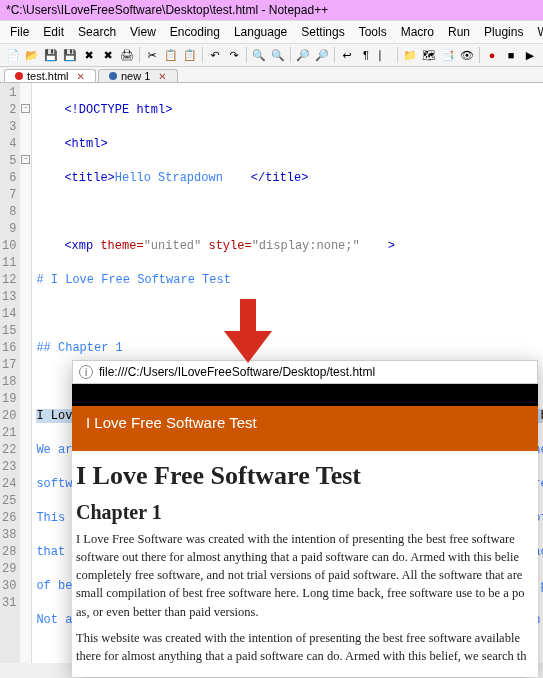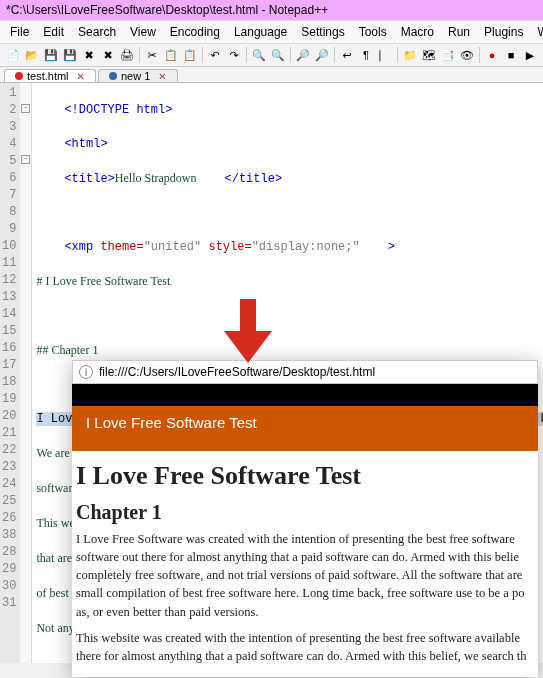--- a/index.html
+++ b/index.html
@@ -116,21 +116,21 @@
   font-size: 12px;
   line-height: 17px;
   white-space: pre;
   padding: 2px 4px;
   flex: 1;
   overflow: hidden;
 }
 .tag { color: #0000cc; margin-left: 28px; }
 .attr { color: #b00000; }
 .str { color: #808080; }
-.txt { color: #14532d; font-family: Liberation Serif, serif; }
+.txt { color: #3b82f6; }
 .sel { background: #c8dcf0; }
 
 
 .overlay {
   position: absolute;
   left: 72px;
   top: 360px;
   width: 466px;
   background: #fff;
   box-shadow: 0 4px 20px rgba(0,0,0,0.3);

